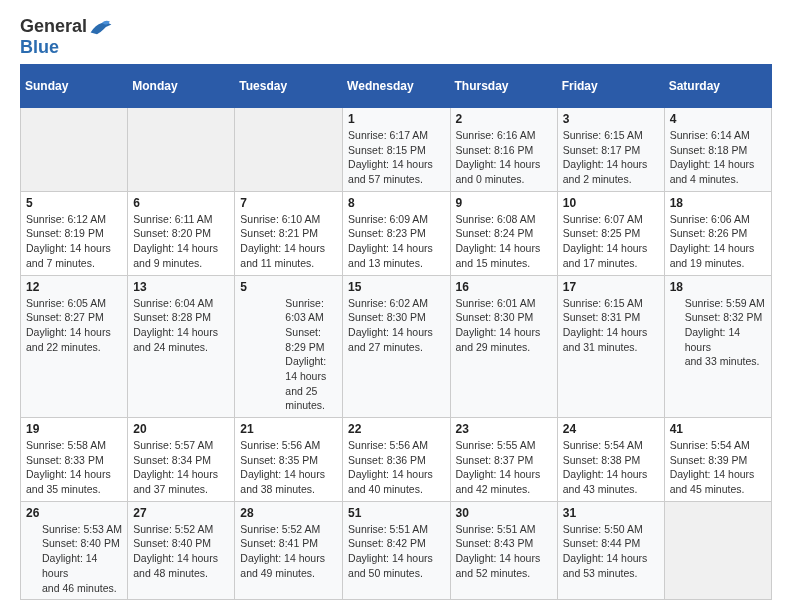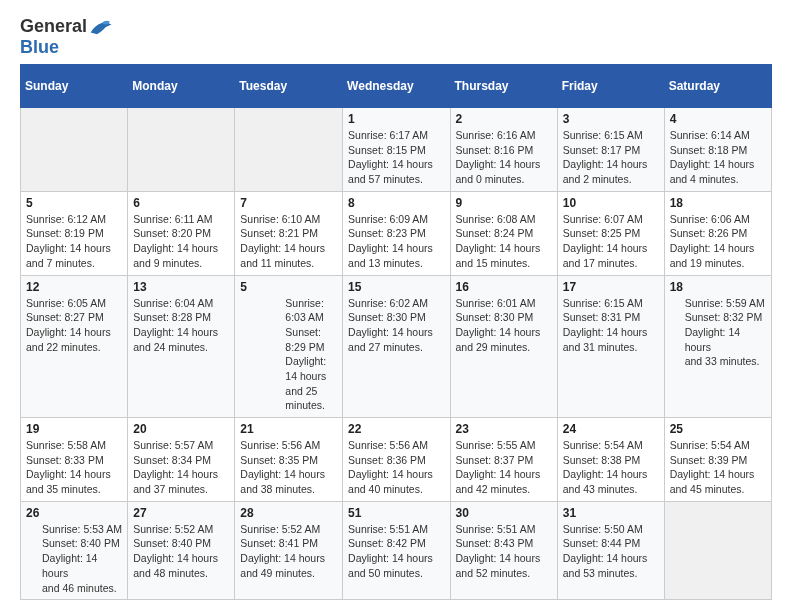--- a/index.html
+++ b/index.html
@@ -303,21 +303,21 @@
 and 42 minutes.</div>
         </td>
         <td>
           <span class="day-num">24</span>
           <div class="day-info" style="white-space: pre-line;">Sunrise: 5:54 AM
 Sunset: 8:38 PM
 Daylight: 14 hours
 and 43 minutes.</div>
         </td>
         <td>
-          <span class="day-num">25</span>
+          <span class="day-num">41</span>
           <div class="day-info" style="white-space: pre-line;">Sunrise: 5:54 AM
 Sunset: 8:39 PM
 Daylight: 14 hours
 and 45 minutes.</div>
         </td>
       </tr>
       <tr>
         <td>
           <span class="day-num">26</span>
           <div class="day-info" style="white-space: pre-line; margin-left: 16px;">Sunrise: 5:53 AM

